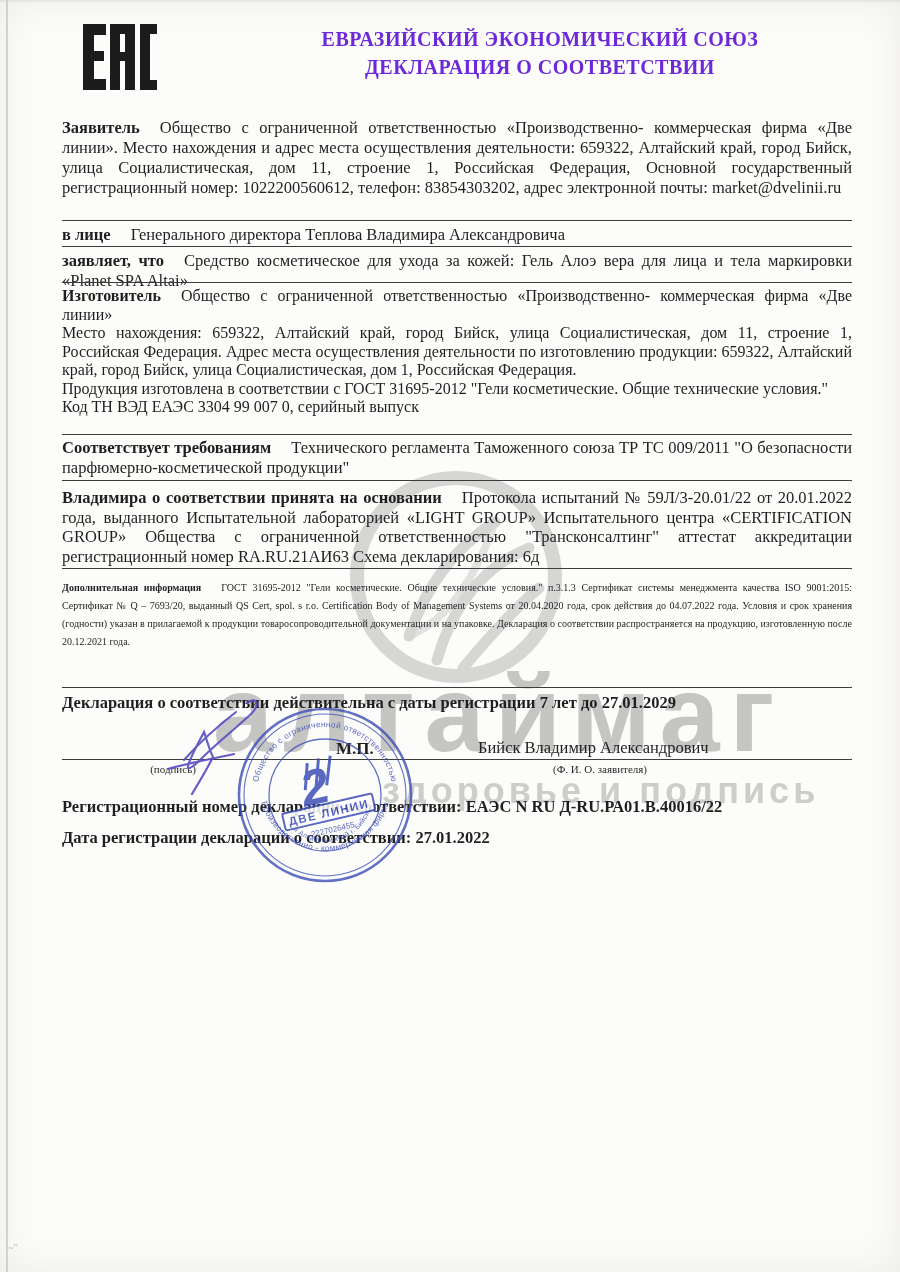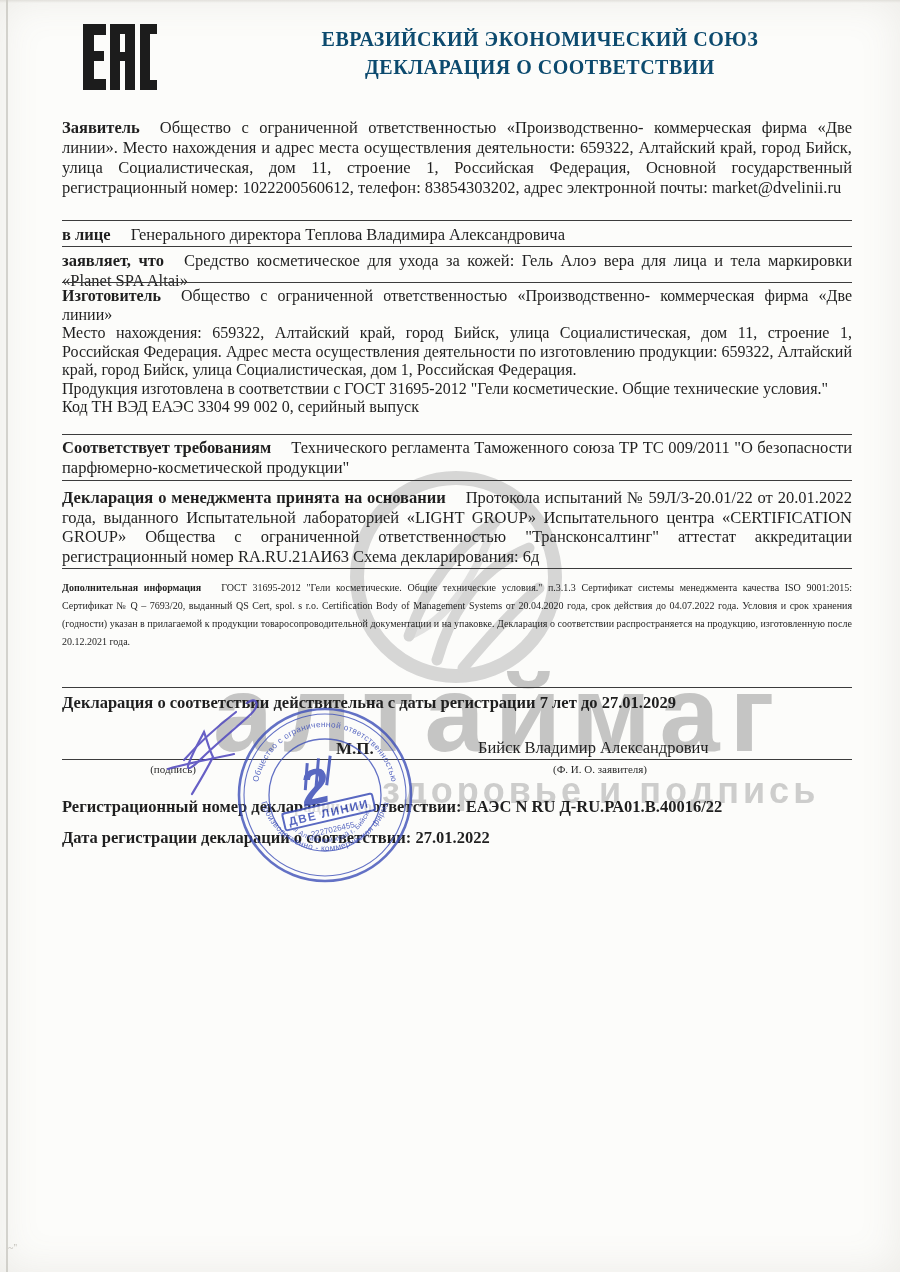--- a/index.html
+++ b/index.html
@@ -6,21 +6,21 @@
   body{background:#e8e8e6;}
   .page{position:relative;width:900px;height:1272px;background:#fcfcfa;overflow:hidden;
         font-family:"Liberation Serif","DejaVu Serif",serif;color:#1f1f1f;margin:0 auto;
         box-shadow:inset 0 0 40px rgba(120,115,100,.12);}
   .scan-edge-left{position:absolute;left:6px;top:0;width:2px;height:100%;background:#b7b4ad;opacity:.55;}
   .scan-edge-top{position:absolute;left:0;top:0;width:100%;height:3px;background:linear-gradient(#cfcdc6,transparent);opacity:.5;}
   .blk{position:absolute;left:62px;width:790px;text-align:justify;font-size:16.5px;line-height:20px;}
   .blk b{padding-right:20px;}
   .blk p{margin:0;}
   .hline{position:absolute;left:62px;width:790px;border-top:1.6px solid #3c3c3c;}
-  .title-wrap{position:absolute;left:240px;top:28px;width:600px;text-align:center;font-weight:bold;font-size:20px;letter-spacing:.5px;color:#0c4a6e;}
+  .title-wrap{position:absolute;left:240px;top:28px;width:600px;text-align:center;font-weight:bold;font-size:20px;letter-spacing:.5px;color:#6d28d9;}
   .title-wrap div{margin-bottom:5px;}
   .eac{position:absolute;left:83px;top:24px;}
   .wm-circle{position:absolute;left:343px;top:464px;z-index:0;pointer-events:none;}
   .wm-brand{position:absolute;left:213px;top:660px;z-index:1;font-family:"Liberation Sans","DejaVu Sans",sans-serif;
             font-weight:bold;font-size:108px;line-height:1;letter-spacing:10px;color:rgba(138,138,138,.48);pointer-events:none;}
   .wm-tagline{position:absolute;left:382px;top:770px;z-index:1;font-family:"Liberation Sans","DejaVu Sans",sans-serif;
             font-weight:bold;font-size:36px;letter-spacing:4px;color:rgba(148,148,148,.45);pointer-events:none;}
   .ink{z-index:2;}
   .bold-line{font-weight:bold;text-align:left;}
   .sig-name{position:absolute;left:478px;top:738px;z-index:2;font-size:16.5px;}
@@ -83,31 +83,31 @@
 
   <div class="blk ink" style="top:251px">
     <b>заявляет, что</b><span>Средство косметическое для ухода за кожей: Гель Алоэ вера для лица и тела маркировки «Planet SPA Altai»</span>
   </div>
   <div class="hline ink" style="top:282px"></div>
 
   <div class="blk ink" style="top:287px;font-size:16px;line-height:18.5px">
     <p><b>Изготовитель</b><span>Общество с ограниченной ответственностью «Производственно- коммерческая фирма «Две линии»</span></p>
     <p>Место нахождения: 659322, Алтайский край, город Бийск, улица Социалистическая, дом 11, строение 1, Российская Федерация. Адрес места осуществления деятельности по изготовлению продукции: 659322, Алтайский край, город Бийск, улица Социалистическая, дом 1, Российская Федерация.</p>
     <p>Продукция изготовлена в соответствии с ГОСТ 31695-2012 "Гели косметические. Общие технические условия."</p>
-    <p>Код ТН ВЭД ЕАЭС 3304 99 002 0, серийный выпуск</p>
+    <p>Код ТН ВЭД ЕАЭС 3304 99 007 0, серийный выпуск</p>
   </div>
   <div class="hline ink" style="top:434px"></div>
 
   <div class="blk ink" style="top:438px">
     <b>Соответствует требованиям</b><span>Технического регламента Таможенного союза ТР ТС 009/2011 "О безопасности парфюмерно-косметической продукции"</span>
   </div>
   <div class="hline ink" style="top:480px"></div>
 
   <div class="blk ink" style="top:488px;line-height:19.5px">
-    <b>Декларация о менеджмента принята на основании</b><span>Протокола испытаний № 59Л/3-20.01/22 от 20.01.2022 года, выданного Испытательной лабораторией «LIGHT GROUP» Испытательного центра «CERTIFICATION GROUP» Общества с ограниченной ответственностью "Трансконсалтинг" аттестат аккредитации регистрационный номер RA.RU.21АИ63 Схема декларирования: 6д</span>
+    <b>Владимира о соответствии принята на основании</b><span>Протокола испытаний № 59Л/3-20.01/22 от 20.01.2022 года, выданного Испытательной лабораторией «LIGHT GROUP» Испытательного центра «CERTIFICATION GROUP» Общества с ограниченной ответственностью "Трансконсалтинг" аттестат аккредитации регистрационный номер RA.RU.21АИ63 Схема декларирования: 6д</span>
   </div>
   <div class="hline ink" style="top:568px"></div>
 
   <div class="blk ink" style="top:579px;font-size:10px;line-height:17.9px">
     <b>Дополнительная информация</b><span>ГОСТ 31695-2012 "Гели косметические. Общие технические условия." п.3.1.3 Сертификат системы менеджмента качества ISO 9001:2015: Сертификат № Q – 7693/20, выданный QS Cert, spol. s r.o. Certification Body of Management Systems от 20.04.2020 года, срок действия до 04.07.2022 года. Условия и срок хранения (годности) указан в прилагаемой к продукции товаросопроводительной документации и на упаковке. Декларация о соответствии распространяется на продукцию, изготовленную после 20.12.2021 года.</span>
   </div>
   <div class="hline ink" style="top:687px"></div>
 
   <div class="blk ink bold-line" style="top:693px">Декларация о соответствии действительна с даты регистрации 7 лет до 27.01.2029</div>
 

